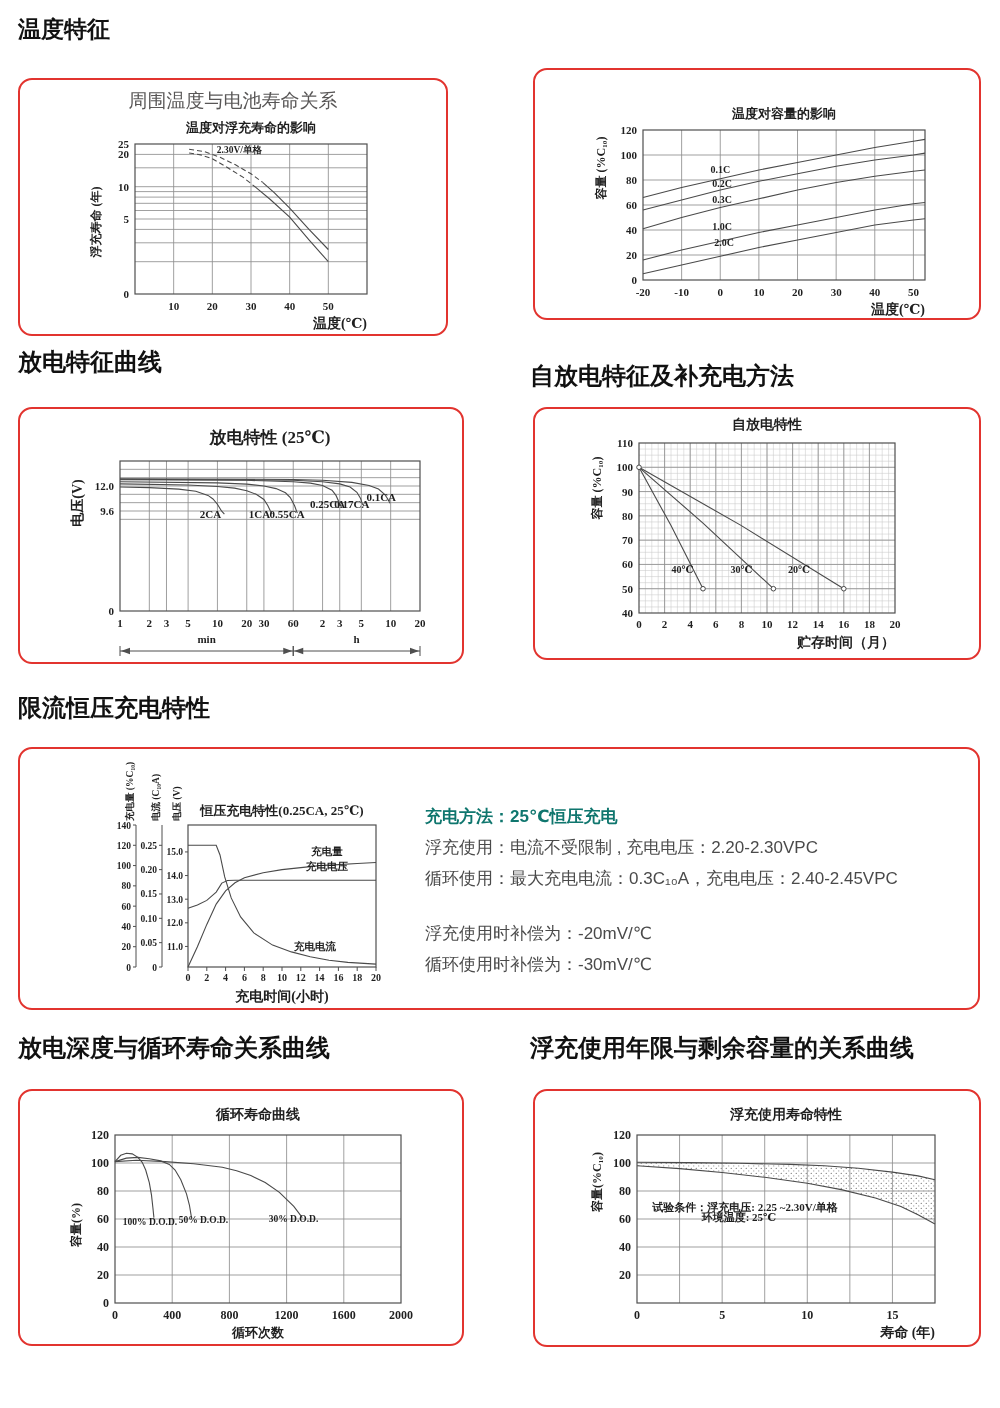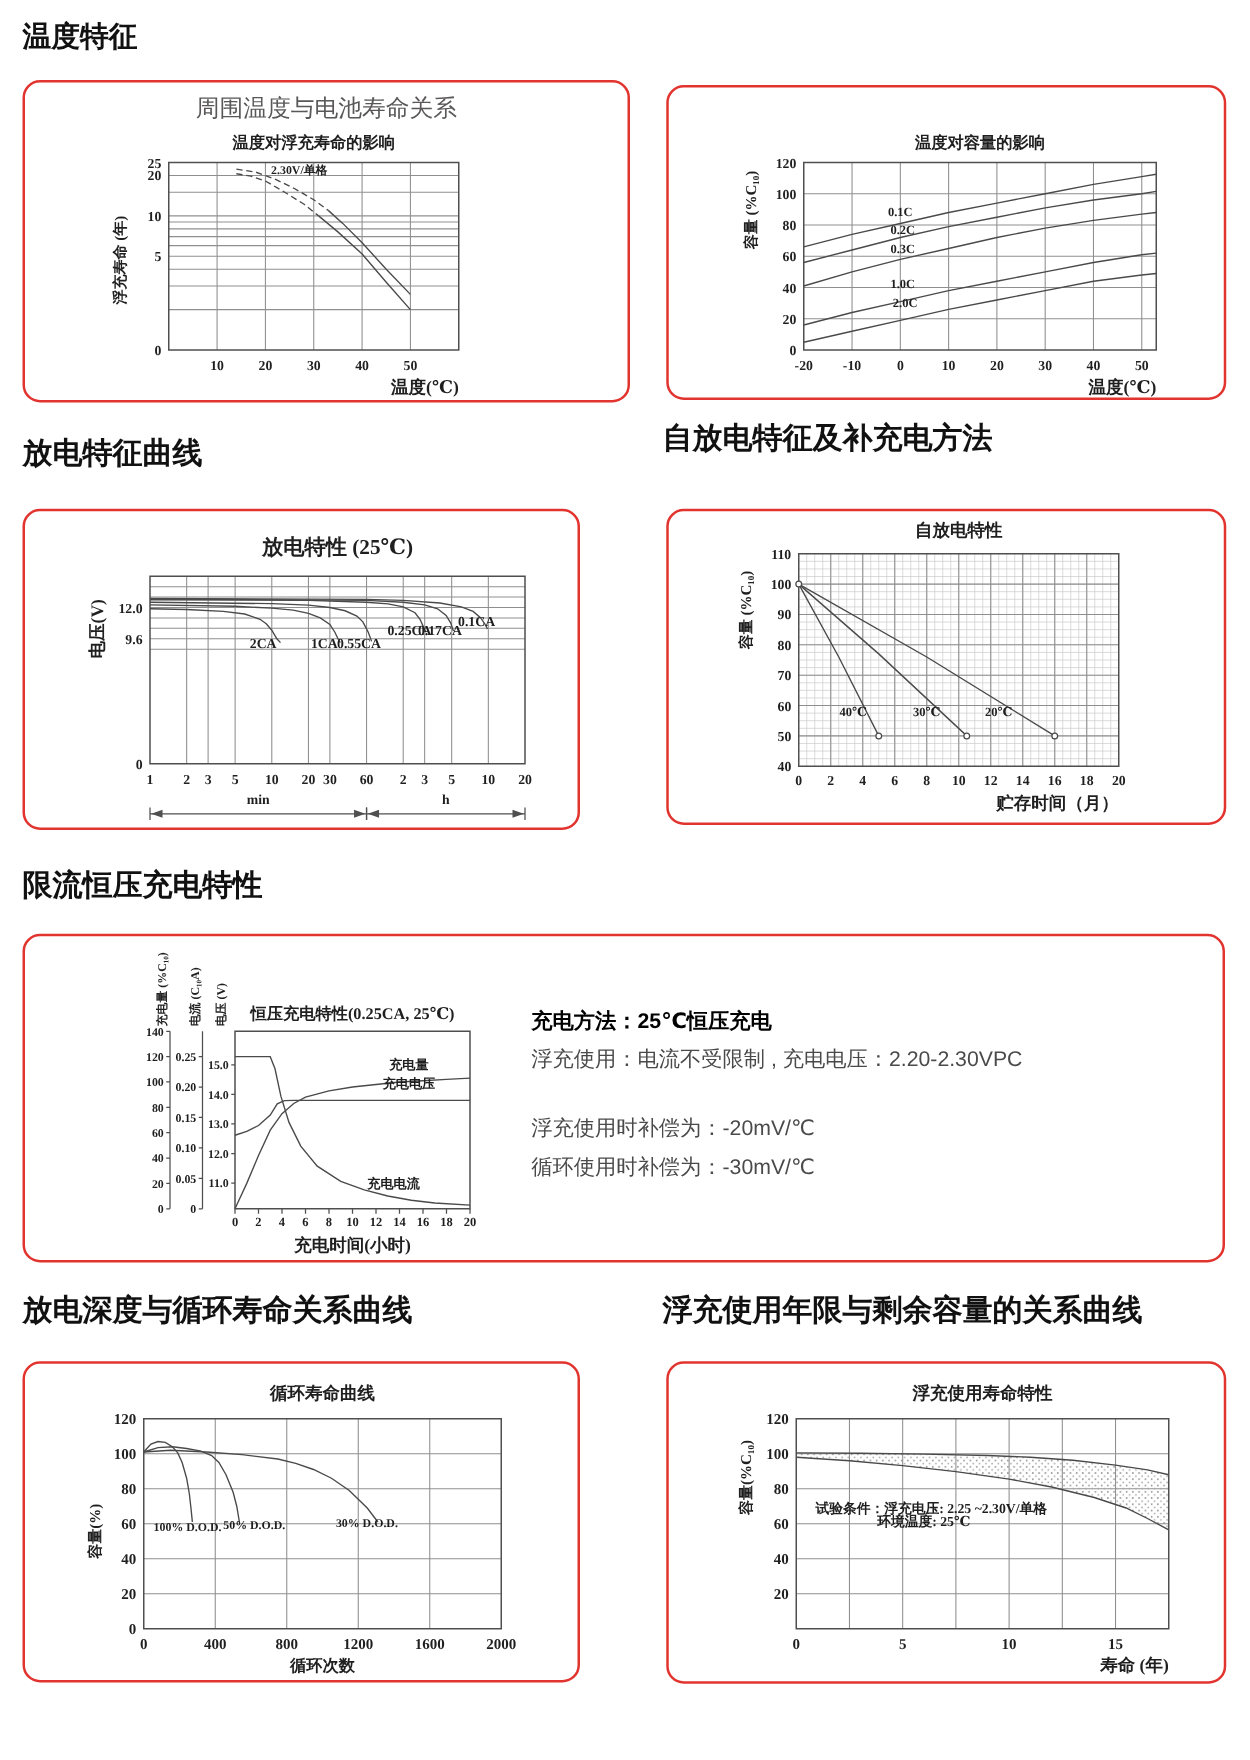--- a/index.html
+++ b/index.html
@@ -1,43 +1,43 @@
 <!DOCTYPE html>
 <html><head>
 <meta charset="utf-8">
 <style>
   html,body{margin:0;padding:0;background:#fff;}
   #page{position:relative;width:1000px;height:1408px;background:#ffffff;overflow:hidden;
         font-family:"Liberation Sans","DejaVu Sans",sans-serif;border-radius:15px;}
   .h{position:absolute;font-weight:700;color:#111111;font-size:24px;white-space:nowrap;}
   #h-temp{left:18px;top:14px;font-size:23px;}
   #h-discharge{left:18px;top:346px;}
-  #h-selfdischarge{left:530px;top:334px;}
+  #h-selfdischarge{left:530px;top:360px;}
   #h-charge{left:18px;top:692px;}
   #h-cycle{left:18px;top:1032px;}
   #h-float{left:530px;top:1032px;}
   .panel{position:absolute;border:2px solid #e2342f;border-radius:14px;background:#fff;box-sizing:border-box;}
-  #panel-a{left:18px;top:64px;width:486px;height:258px;}
+  #panel-a{left:18px;top:78px;width:430px;height:258px;}
   #panel-b{left:533px;top:68px;width:448px;height:252px;}
   #panel-c{left:18px;top:407px;width:446px;height:257px;}
   #panel-d{left:533px;top:407px;width:448px;height:253px;}
   #panel-e{left:18px;top:747px;width:962px;height:263px;}
   #panel-f{left:18px;top:1089px;width:446px;height:257px;}
   #panel-g{left:533px;top:1089px;width:448px;height:258px;}
   .ptitle{margin-top:8px;text-align:center;font-size:19px;color:#595757;}
   svg.chart{position:absolute;}
   #svg-temp-life{left:2px;top:34px;}
   #svg-temp-capacity{left:0;top:34px;}
   #svg-discharge{left:0;top:4px;}
   #svg-self-discharge{left:0;top:4px;}
   #svg-charge{left:10px;top:6px;}
   #svg-cycle-life{left:0;top:6px;}
   #svg-float-life{left:0;top:6px;}
   #charge-text{position:absolute;left:405px;top:52px;font-size:17px;color:#4a4a4a;line-height:31px;}
-  #charge-text .strong{font-weight:700;color:#000000;}
+  #charge-text .strong{font-weight:700;color:#0f766e;}
   #charge-text .gap{height:24px;}
 </style>
 </head>
 <body>
 
 <div id="page">
 
   <div class="h" id="h-temp">温度特征</div>
 
   <div class="panel" id="panel-a">
@@ -390,20 +390,21 @@
         <text x="150" y="66" text-anchor="start" font-size="9.5" font-weight="bold" fill="#1f1f1f" font-family="&quot;Liberation Serif&quot;,&quot;DejaVu Serif&quot;,serif" transform="rotate(-90 150 66)">电压 (V)</text>
         <text x="297.12" y="100.42857142857143" text-anchor="middle" font-size="10.5" font-weight="bold" fill="#1f1f1f" font-family="&quot;Liberation Serif&quot;,&quot;DejaVu Serif&quot;,serif">充电量</text>
         <text x="297.12" y="115.36439267886855" text-anchor="middle" font-size="10.5" font-weight="bold" fill="#1f1f1f" font-family="&quot;Liberation Serif&quot;,&quot;DejaVu Serif&quot;,serif">充电电压</text>
         <text x="284.9" y="195.44874871443264" text-anchor="middle" font-size="10.5" font-weight="bold" fill="#1f1f1f" font-family="&quot;Liberation Serif&quot;,&quot;DejaVu Serif&quot;,serif">充电电流</text>
         <text x="252" y="60" text-anchor="middle" font-size="13" font-weight="bold" fill="#1f1f1f" font-family="&quot;Liberation Serif&quot;,&quot;DejaVu Serif&quot;,serif">恒压充电特性(0.25CA, 25℃)</text>
         <text x="252" y="246" text-anchor="middle" font-size="14" font-weight="bold" fill="#1f1f1f" font-family="&quot;Liberation Serif&quot;,&quot;DejaVu Serif&quot;,serif">充电时间(小时)</text>
       </svg>
     <div id="charge-text">
       <div class="strong">充电方法：25℃恒压充电</div>
       <div>浮充使用：电流不受限制 , 充电电压：2.20-2.30VPC</div>
+      <div>循环使用：最大充电电流：0.3C₁₀A，充电电压：2.40-2.45VPC</div>
       <div class="gap"></div>
       <div>浮充使用时补偿为：-20mV/℃</div>
       <div>循环使用时补偿为：-30mV/℃</div>
     </div>
   </div>
 
   <div class="h" id="h-cycle">放电深度与循环寿命关系曲线</div>
   <div class="h" id="h-float">浮充使用年限与剩余容量的关系曲线</div>
 
   <div class="panel" id="panel-f">

